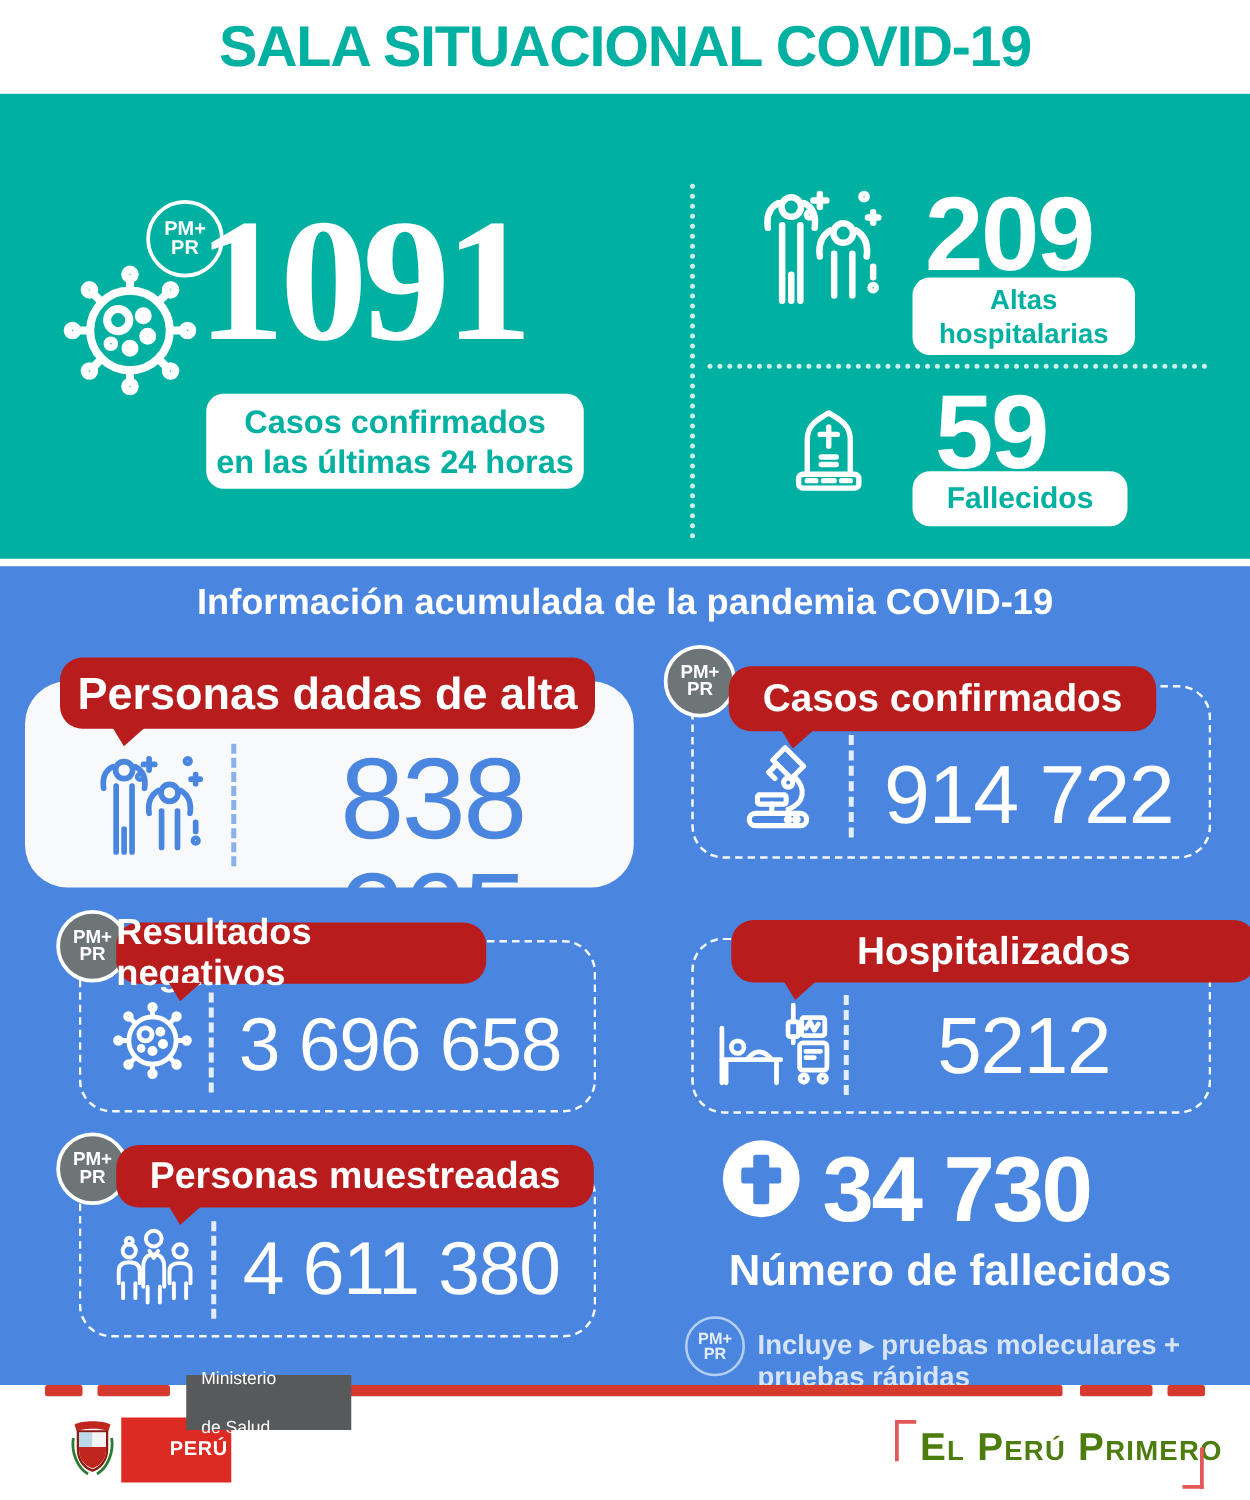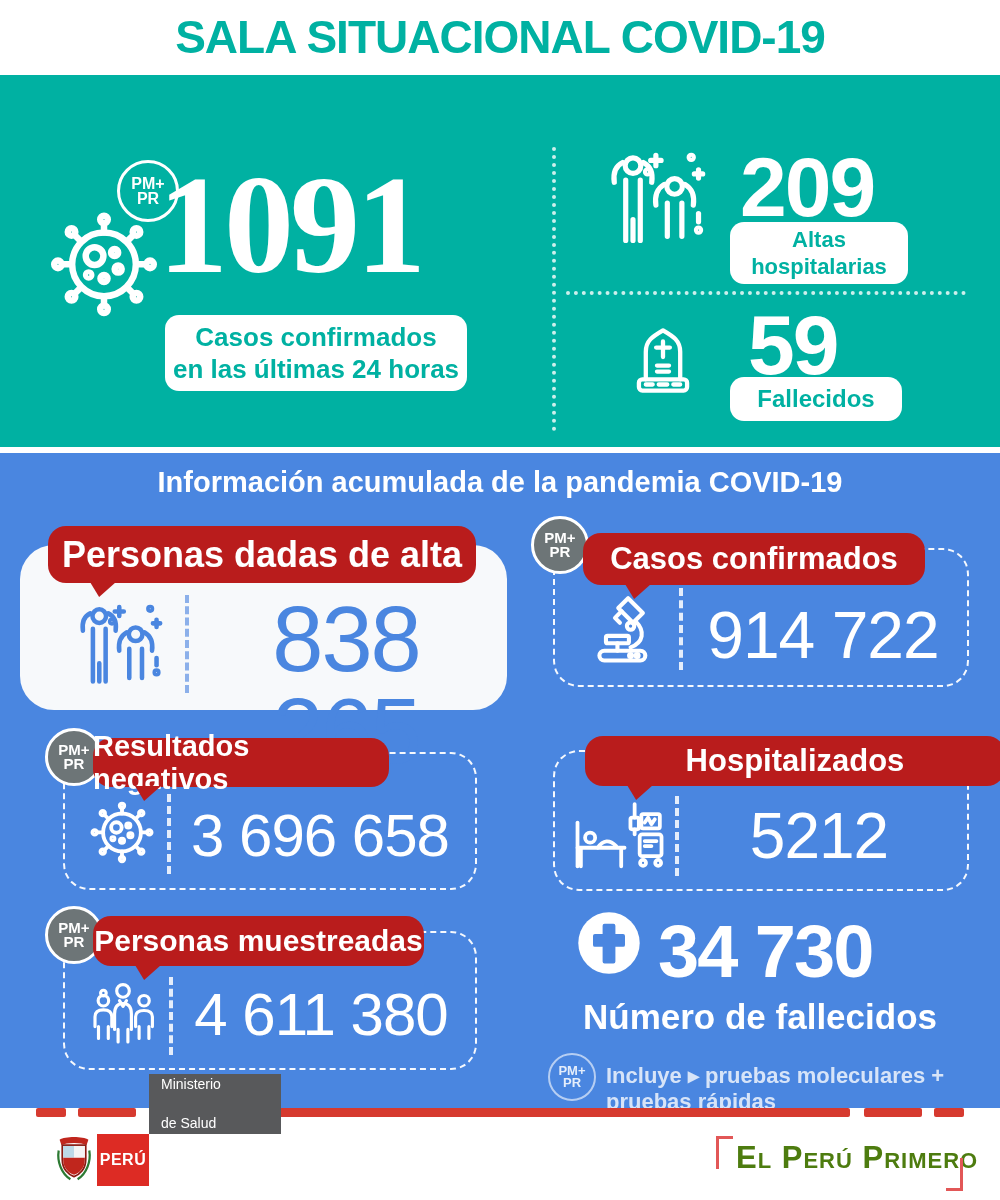--- a/index.html
+++ b/index.html
@@ -257,21 +257,21 @@
       </div>
       <div class="divider-w" style="left:120px;top:44px;height:80px;"></div>
       <div class="card-num" style="left:124px;right:8px;top:52px;font-size:64px;">5212</div>
     </div>
 
     <div class="card-dashed abs" style="left:63px;top:478px;width:410px;height:135px;">
       <div class="pmpr pmpr-gray abs" style="left:-20px;top:-27px;width:52px;height:52px;">
         <span>PM+</span>
         <span>PR</span>
       </div>
-      <div class="bubble" style="left:28px;top:-17px;width:331px;height:50px;font-size:30px;">
+      <div class="bubble" style="left:28px;top:-17px;width:382px;height:50px;font-size:30px;">
         <span>Personas muestreadas</span>
       </div>
       <div class="icon abs" style="left:18px;top:46px;width:80px;height:70px;">
         <svg viewBox="0 0 110 100" fill="none" stroke="currentColor" stroke-width="4.5" stroke-linecap="round" stroke-linejoin="round">
           <circle cx="27" cy="20" r="4"></circle>
             <circle cx="27" cy="31" r="7.5"></circle>
           <path d="M15,68 V54 Q15,44 27,44 Q39,44 39,54 V68 M20,68 V85 M34,68 V85"></path>
           <circle cx="55" cy="17" r="9"></circle>
           <path d="M50,31 L55,39 L60,31"></path>
           <path d="M43,72 V50 Q43,35 55,35 Q67,35 67,50 V72 M48,72 V90 M62,72 V90"></path>
@@ -317,24 +317,24 @@
     <svg viewBox="0 0 40 55" width="36" height="54">
       <path d="M4,6 C10,2 30,2 36,6 L34,12 C28,9 12,9 6,12 Z" fill="#c0261d"></path>
       <path d="M7,12 h26 v16 c0,11 -7,17 -13,19 c-6,-2 -13,-8 -13,-19 z" fill="#fff" stroke="#8a1a12" stroke-width="2"></path>
       <rect x="8" y="13" width="12" height="13" fill="#bcd9e8"></rect>
       <rect x="20" y="13" width="12" height="13" fill="#f4f4f4"></rect>
       <path d="M8,26 h24 v2 c0,10 -6,15 -12,17 c-6,-2 -12,-7 -12,-17 z" fill="#c0261d"></path>
       <path d="M3,18 C1,30 6,44 16,50" fill="none" stroke="#2c7a33" stroke-width="2.5"></path>
       <path d="M37,18 C39,30 34,44 24,50" fill="none" stroke="#2c7a33" stroke-width="2.5"></path>
     </svg>
   </div>
-  <div id="minsa-red" class="abs" style="left:97px;top:1134px;width:52px;height:52px;">
+  <div id="minsa-red" class="abs" style="left:97px;top:1134px;width:52px;height:52px;padding-left:36px;">
     <span>PERÚ</span>
   </div>
-  <div id="minsa-gray" class="abs" style="left:149px;top:1074px;width:120px;height:60px;gap:21px;">
+  <div id="minsa-gray" class="abs" style="left:149px;top:1100px;width:120px;height:44px;gap:21px;">
     <span>Ministerio</span>
     <span>de Salud</span>
   </div>
   <div id="bracket-l" class="bracket abs" style="left:716px;top:1136px;"></div>
   <div id="slogan" class="abs" style="left:736px;top:1140px;">El Perú Primero</div>
   <div id="bracket-r" class="bracket abs" style="left:946px;top:1158px;"></div>
 
 </div>
 
 </body></html>

